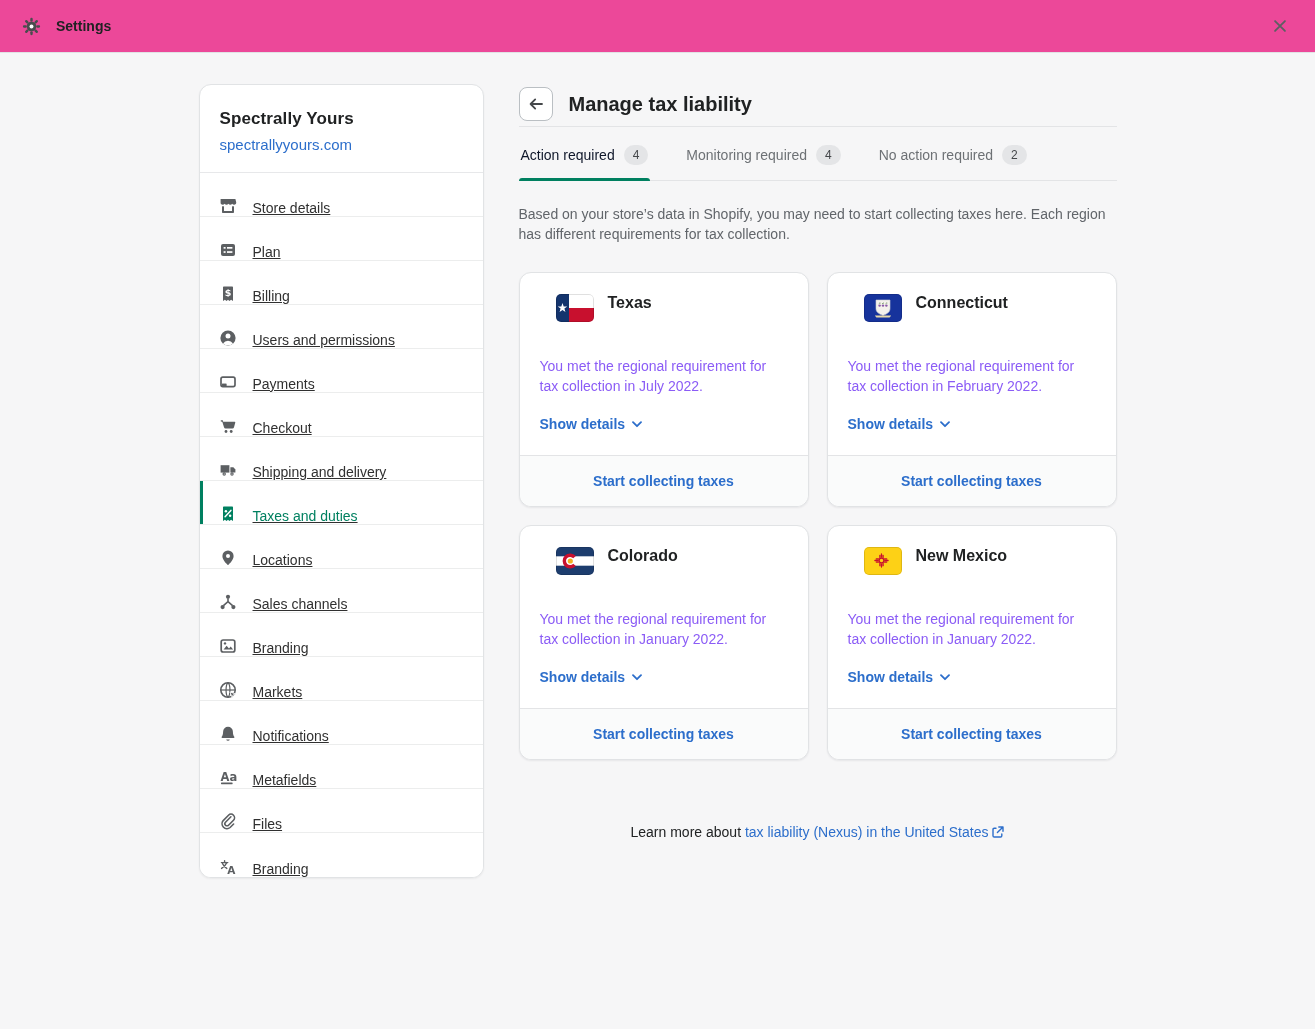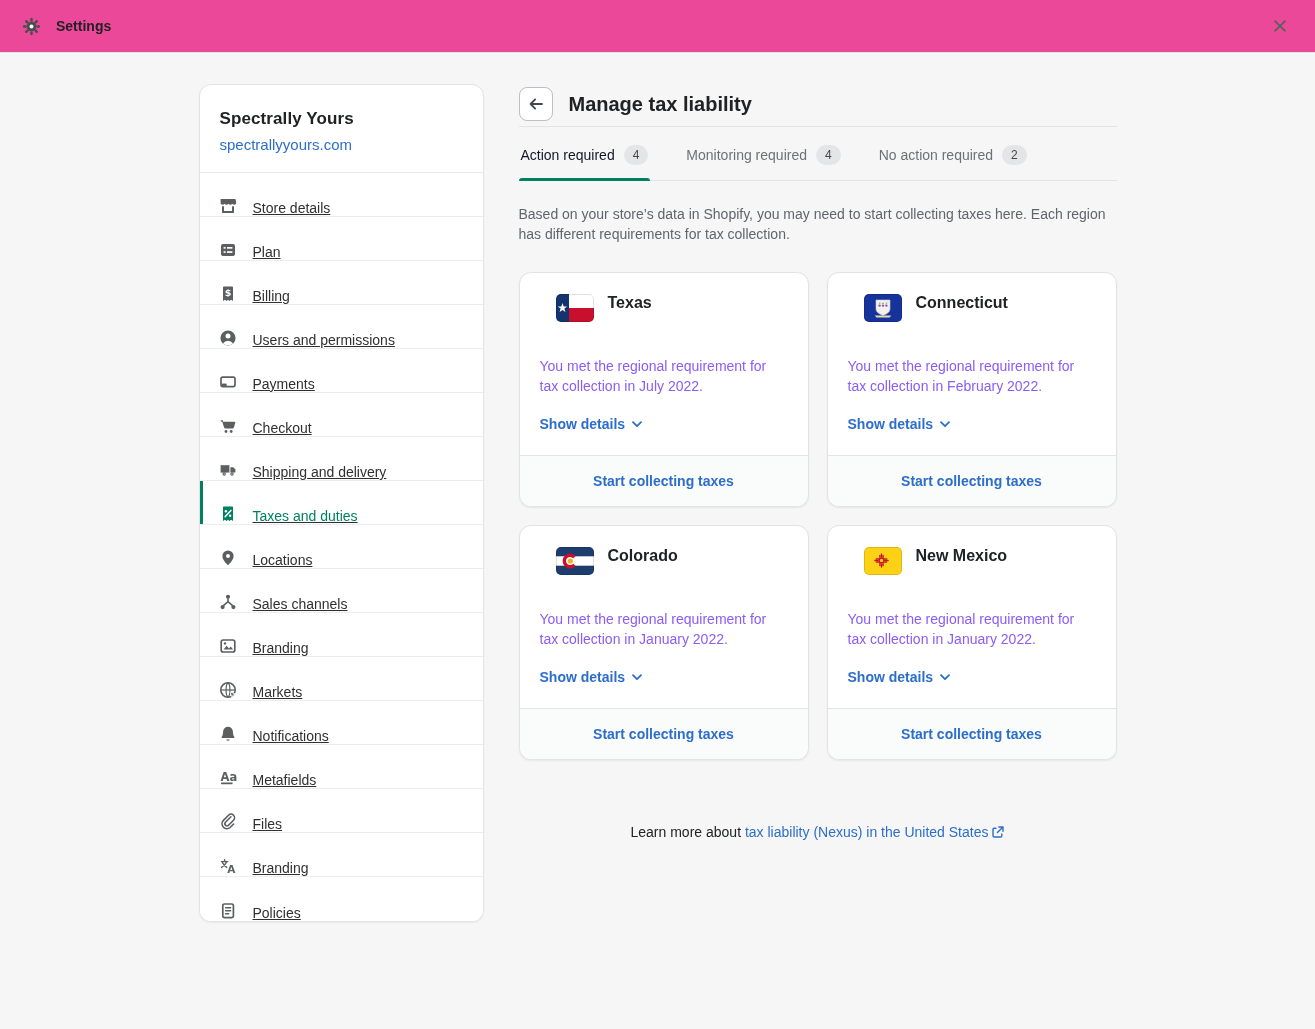--- a/index.html
+++ b/index.html
@@ -302,29 +302,20 @@
     <div class="item">
       <span class="s-icon">
         <svg width="20" height="20" viewBox="0 0 20 20" fill="currentColor">
             <path d="M3.4 5.6h6.4M6.6 3.8v1.8M8.9 5.6c-1.1 2.6-3.1 4.5-5.3 5.8M4.6 6.8c.9 2 2.4 3.6 4.2 4.6" stroke="currentColor" stroke-width="1.4" fill="none" stroke-linecap="round"></path>
             <text x="9.3" y="16.8" font-size="10.5" font-weight="bold" font-family="DejaVu Sans, sans-serif" fill="currentColor">A</text>
           </svg>
       </span>
       <span class="s-label">Branding</span>
     </div>
 
-    <div class="item">
-      <span class="s-icon">
-        <svg width="20" height="20" viewBox="0 0 20 20" fill="none" stroke="currentColor">
-            <rect x="4.8" y="3" width="10.6" height="13.6" rx="1.6" stroke-width="1.7"></rect>
-            <path d="M7.6 6.8h5M7.6 9.8h5M7.6 12.8h3" stroke-width="1.5" stroke-linecap="round"></path>
-          </svg>
-      </span>
-      <span class="s-label">Policies</span>
-    </div>
   </nav>
 
   <main class="main">
 
     <div class="main-header">
       <button class="back-btn">
         <span>
           <svg width="20" height="20" viewBox="0 0 20 20" fill="none" stroke="#44474a" stroke-width="1.8" stroke-linecap="round" stroke-linejoin="round">
               <path d="M16 10H4.6M9.2 5.4 4.6 10l4.6 4.6"></path>
             </svg>

